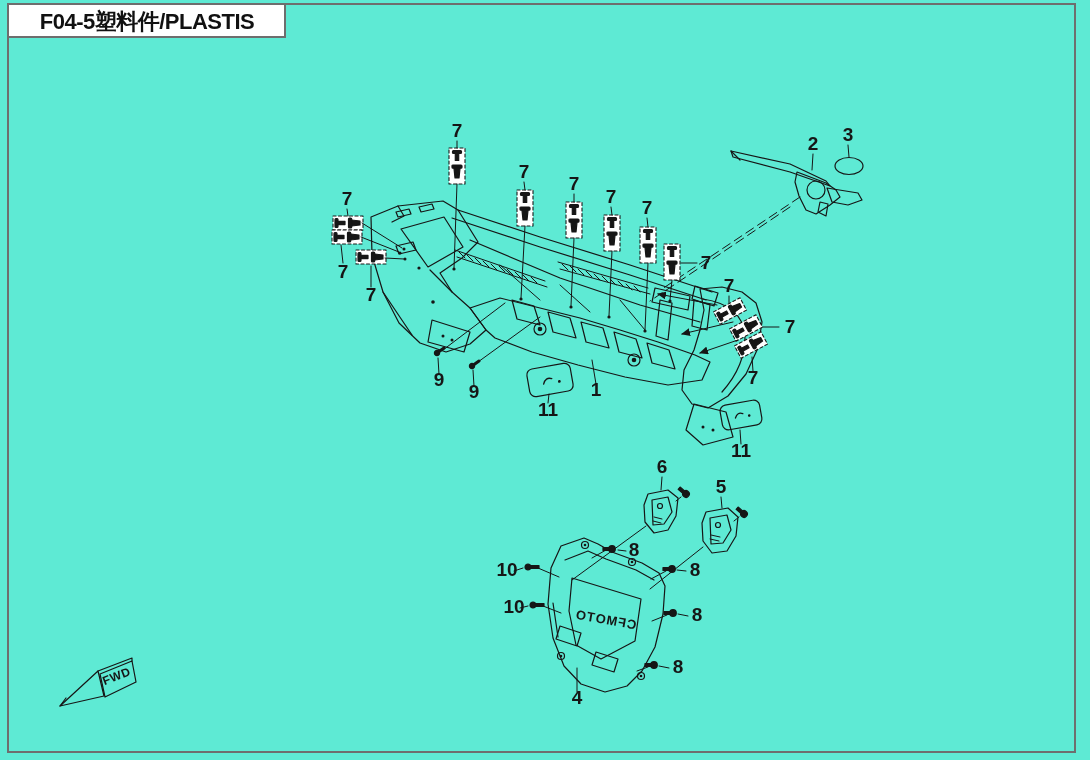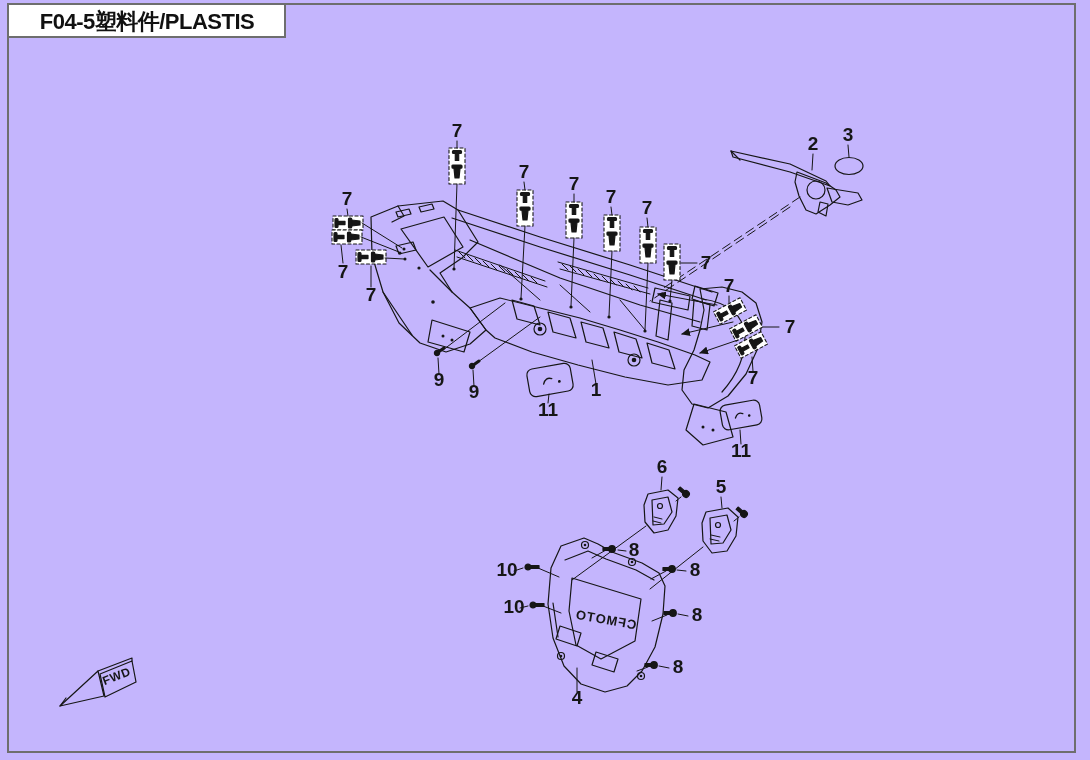--- a/index.html
+++ b/index.html
@@ -1,17 +1,17 @@
 <!DOCTYPE html>
 <html><head>
 <meta charset="utf-8">
 <style>
   html,body{margin:0;padding:0;background:#e8e8e8;}
   .page{
-    position:relative;width:1090px;height:760px;background:#c4b5fd;
+    position:relative;width:1090px;height:760px;background:#5eead4;
     overflow:hidden;font-family:"Liberation Sans",sans-serif;
   }
   .page svg{position:absolute;left:0;top:0;}
   text{font-family:"Liberation Sans","DejaVu Sans",sans-serif;}
   .callout{font-weight:bold;font-size:19px;fill:#161616;}
   .title-text{font-weight:bold;font-size:22px;fill:#111111;letter-spacing:-0.5px;}
   .logo-text{font-weight:bold;font-size:13px;fill:#161616;letter-spacing:1px;}
   .fwd-text{font-weight:bold;font-size:12px;fill:#161616;letter-spacing:0.5px;}
 </style>
 </head>

